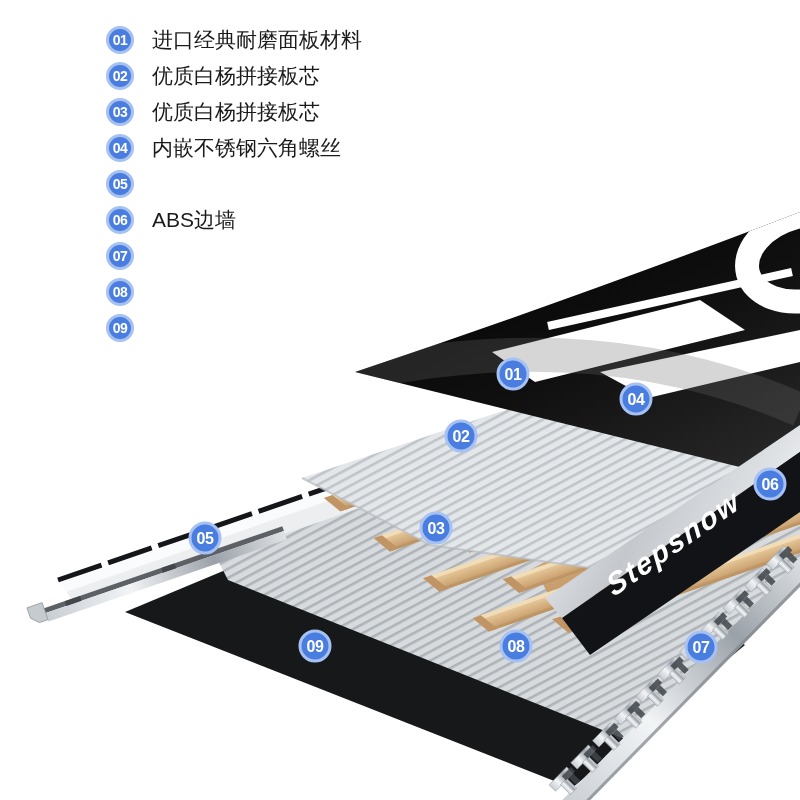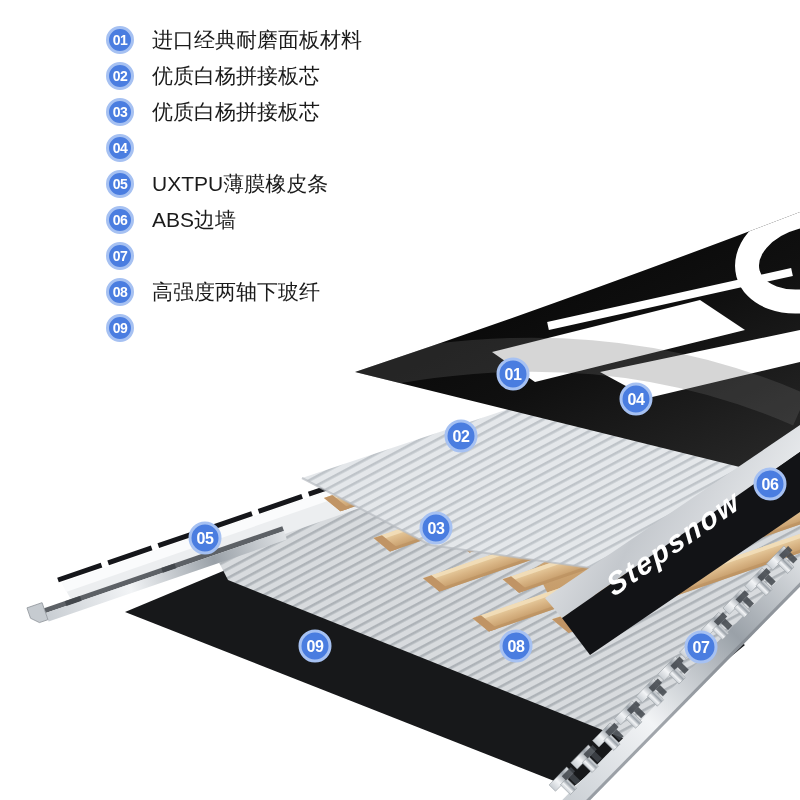--- a/index.html
+++ b/index.html
@@ -213,34 +213,33 @@
     <div class="legend-row">
       <span class="lbadge">02</span>
       <span class="llabel">优质白杨拼接板芯</span>
     </div>
     <div class="legend-row">
       <span class="lbadge">03</span>
       <span class="llabel">优质白杨拼接板芯</span>
     </div>
     <div class="legend-row">
       <span class="lbadge">04</span>
+      <span class="llabel">内嵌不锈钢六角螺丝</span>
     </div>
     <div class="legend-row">
       <span class="lbadge">05</span>
-      <span class="llabel">UXTPU薄膜橡皮条</span>
     </div>
     <div class="legend-row">
       <span class="lbadge">06</span>
       <span class="llabel">ABS边墙</span>
     </div>
     <div class="legend-row">
       <span class="lbadge">07</span>
     </div>
     <div class="legend-row">
       <span class="lbadge">08</span>
-      <span class="llabel">高强度两轴下玻纤</span>
     </div>
     <div class="legend-row">
       <span class="lbadge">09</span>
     </div>
   </div>
 
 </div>
 
 </body></html>

